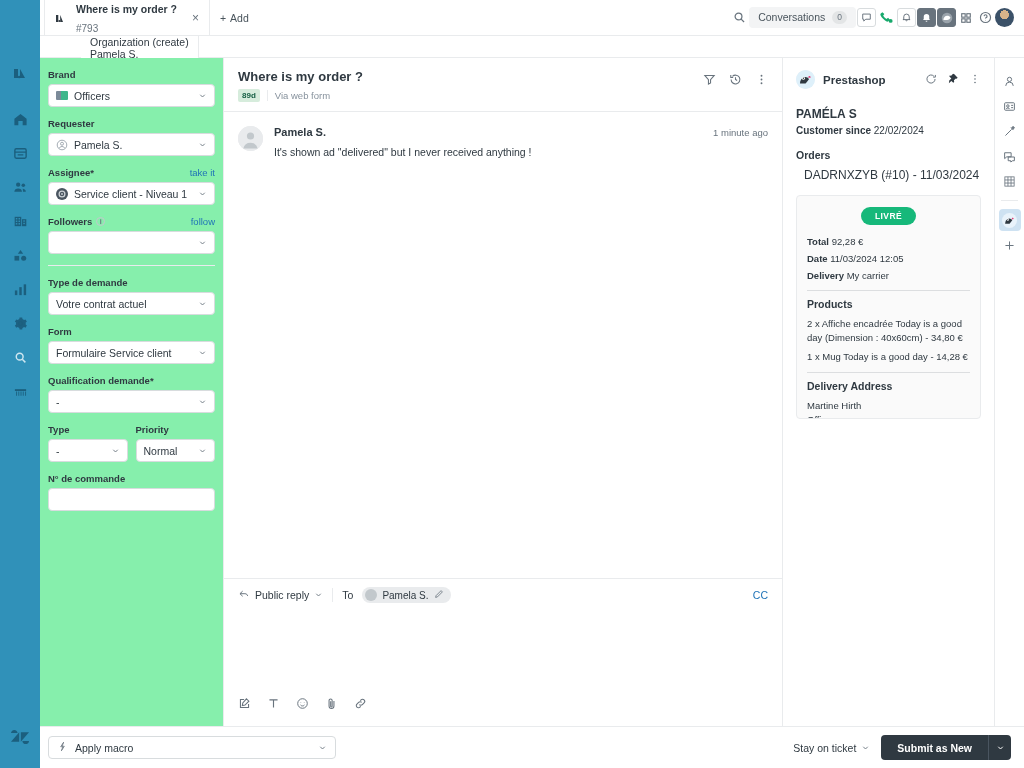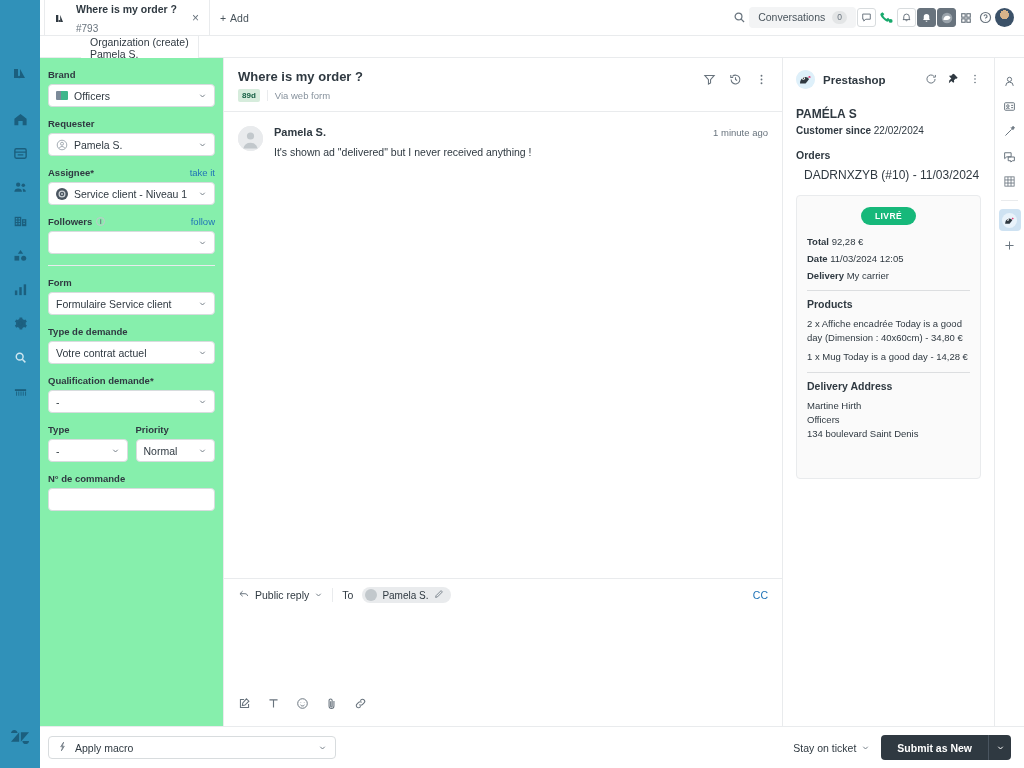--- a/index.html
+++ b/index.html
@@ -192,21 +192,21 @@
   }
   .app-name { font-size: 11.5px; font-weight: 700; color: #2f3941; }
   .app-acts { margin-left: auto; display: flex; align-items: center; gap: 10px; }
   .cust-name { font-size: 12px; font-weight: 700; color: #2f3941; margin-bottom: 4px;}
   .cust-since { font-size: 10px; color: #2f3941; margin-bottom: 13px;}
   .cust-since b { font-weight: 700; }
   .sec-title { font-size: 10.5px; font-weight: 700; color:#2f3941; margin-bottom: 7px; }
   .order-link { font-size: 12px; color: #2f3941; padding-left: 8px; cursor: pointer; }
   .order-card {
     margin-top: 13px; border: 1px solid #e9ebed; border-radius: 4px;
-    background: #fafafa; padding: 11px 10px 10px; height: 284px; overflow: hidden;
+    background: #fafafa; padding: 11px 10px 10px; height: 224px; overflow: hidden;
   }
   .livre-wrap { display:flex; justify-content:center; margin-bottom: 10px;}
   .livre {
     background: #16b87a; color: #fff; font-size: 8.5px; font-weight: 700;
     border-radius: 11px; padding: 4px 14px; letter-spacing: .4px;
   }
   .kv { font-size: 9.5px; color: #2f3941; margin-bottom: 3px; line-height:1.45;}
   .kv b { font-weight: 700; }
   .hr { height:1px; background:#dcdee0; margin: 8px 0 7px; }
   .prod { font-size: 9.5px; color: #2f3941; line-height: 1.45; margin-bottom: 5px;}
@@ -507,35 +507,35 @@
                 <svg width="9" height="9" viewBox="0 0 12 12" fill="none" stroke="#68737d" stroke-width="1.2">
                     <path d="M3 5l3 3 3-3"></path>
                   </svg>
               </span>
             </div>
           </div>
 
           <div class="divider-h"></div>
 
           <div class="fgroup">
+            <div class="flabel">Type de demande</div>
+            <div class="fctl">
+              <span class="fval">Votre contrat actuel</span>
+              <span class="chev">
+                <svg width="9" height="9" viewBox="0 0 12 12" fill="none" stroke="#68737d" stroke-width="1.2">
+                    <path d="M3 5l3 3 3-3"></path>
+                  </svg>
+              </span>
+            </div>
+          </div>
+
+          <div class="fgroup">
             <div class="flabel">Form</div>
             <div class="fctl">
               <span class="fval">Formulaire Service client</span>
-              <span class="chev">
-                <svg width="9" height="9" viewBox="0 0 12 12" fill="none" stroke="#68737d" stroke-width="1.2">
-                    <path d="M3 5l3 3 3-3"></path>
-                  </svg>
-              </span>
-            </div>
-          </div>
-
-          <div class="fgroup">
-            <div class="flabel">Type de demande</div>
-            <div class="fctl">
-              <span class="fval">Votre contrat actuel</span>
               <span class="chev">
                 <svg width="9" height="9" viewBox="0 0 12 12" fill="none" stroke="#68737d" stroke-width="1.2">
                     <path d="M3 5l3 3 3-3"></path>
                   </svg>
               </span>
             </div>
           </div>
 
           <div class="fgroup">
             <div class="flabel">Qualification demande*</div>

